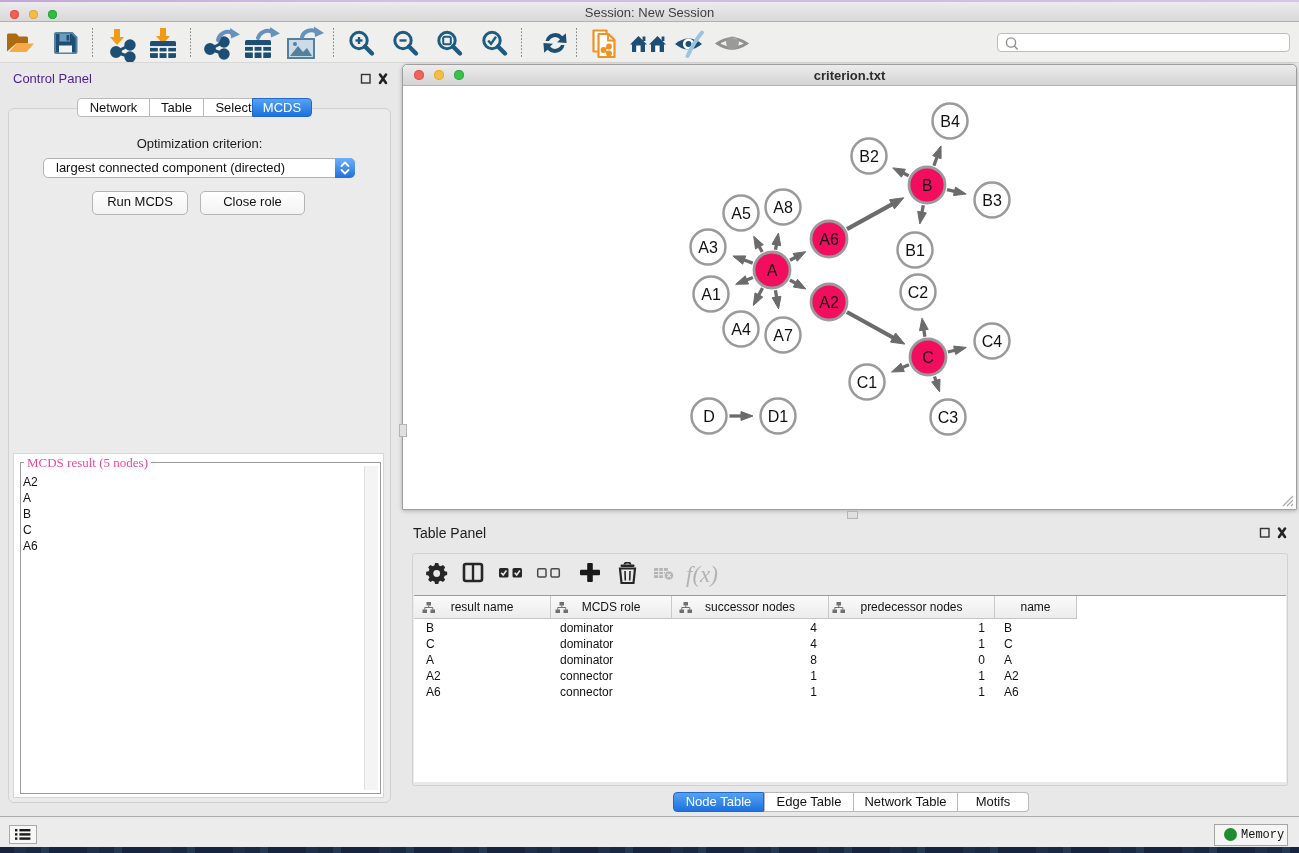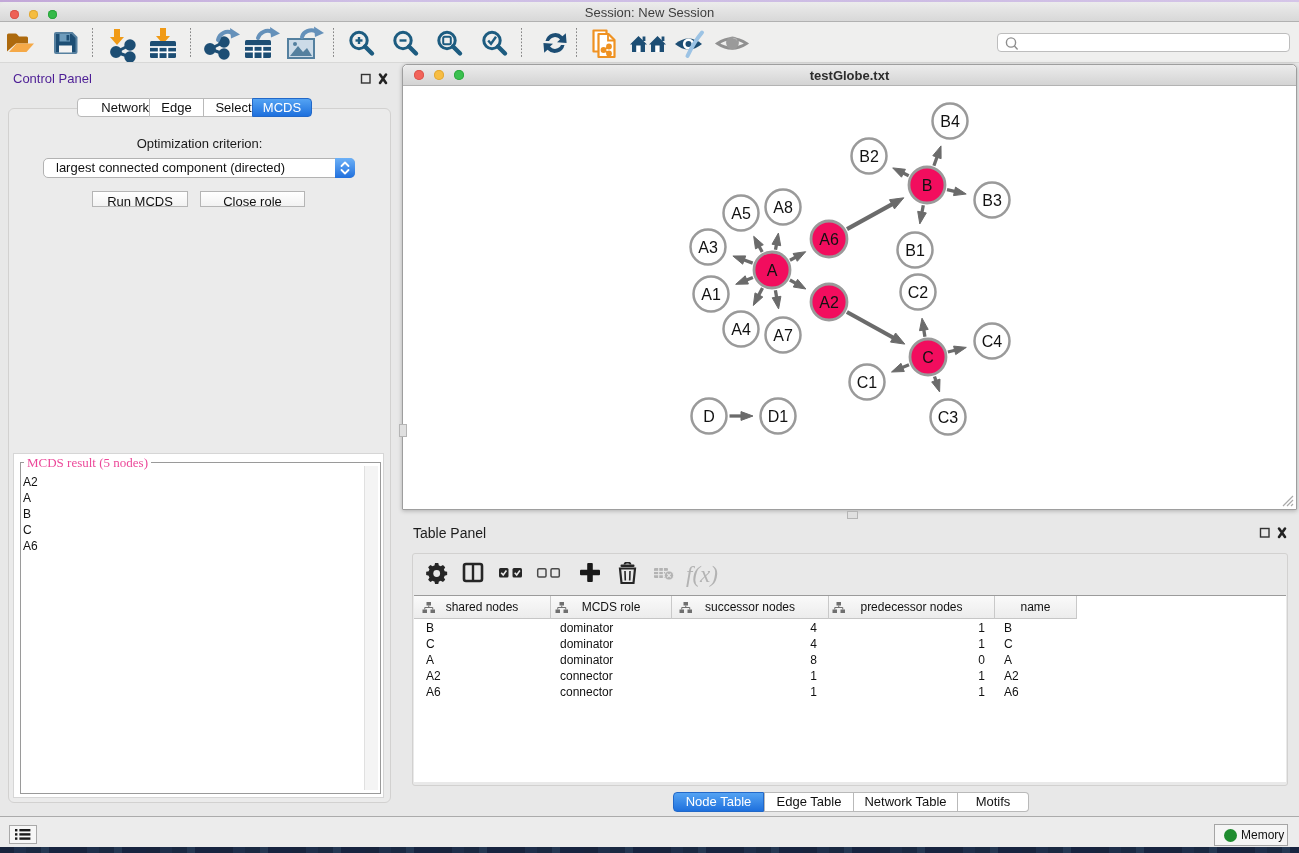--- a/index.html
+++ b/index.html
@@ -23,21 +23,21 @@
 .ticon { position:absolute; top:4px; }
 #searchbox { position:absolute; left:997px; top:11px; width:293px; height:19px; background:#fff; border:1px solid #bdbdbd; border-radius:4px; }
 
 
 #cp-title { left:13px; top:71px; font-size:13px; color:#4c1d95; }
 #cp-box { left:8px; top:108px; width:383px; height:695px; background:#ebebeb; border:1px solid #d2d1d0; border-radius:6px; }
 .cptab { position:absolute; top:98px; height:19px; background:#fff; border:1px solid #b9b9b9; font-size:13px; color:#111; text-align:center; line-height:17px; }
 #opt-label { left:0px; top:136px; width:399px; text-align:center; font-size:13px; color:#1a1a1a; }
 #combo { left:43px; top:158px; width:312px; height:20px; background:#fff; border:1px solid #b2b2b2; border-radius:5px; font-size:13px; color:#111; line-height:18px; padding-left:12px; }
 #combo .cap { position:absolute; right:-1px; top:-1px; width:20px; height:20px; border-radius:0 5px 5px 0; background:linear-gradient(#6db1f7,#2170dd); }
-.btn { position:absolute; height:16px; background:linear-gradient(#ffffff,#f2f2f2); border:1px solid #b5b5b5; border-radius:0; font-size:13px; color:#111; text-align:center; line-height:19px; }
+.btn { position:absolute; height:24px; background:linear-gradient(#ffffff,#f2f2f2); border:1px solid #b5b5b5; border-radius:5px; font-size:13px; color:#111; text-align:center; line-height:19px; }
 #list-wrap { left:13px; top:453px; width:371px; height:345px; background:#fff; border:1px solid #d6d6d6; }
 #groupbox { position:absolute; left:6px; top:8px; width:361px; height:332px; border:1px solid #9a9a9a; }
 #groupbox .gtitle { position:absolute; left:3px; top:-8px; background:#fff; padding:0 3px; font-size:13px; color:#ec4899;font-family:Liberation Serif, serif; }
 #grouplist { position:absolute; left:2px; top:11px; font-size:12px; color:#111; line-height:16px; }
 #gb-scroll { position:absolute; right:2px; top:3px; width:14px; height:324px; background:#f4f4f4; border-left:1px solid #e0e0e0; }
 
 
 #netwin { left:402px; top:64px; width:895px; height:446px; background:#fff; border:1px solid #9e9e9e; border-radius:5px 5px 1px 1px; box-shadow:0 1px 4px rgba(0,0,0,0.25); }
 #net-titlebar { position:absolute; left:0; top:0; width:100%; height:21px; background:linear-gradient(#ececec,#d4d4d4); border-bottom:1px solid #b3b3b3; border-radius:5px 5px 0 0; }
 #net-titlebar .title { position:absolute; left:0; right:0; top:3px; text-align:center; font-size:13px; font-weight:bold; color:#2c2c2c; }
@@ -54,21 +54,21 @@
 #tp-header { position:absolute; left:0; top:0; width:663px; height:23px; background:linear-gradient(#fafafa,#ececec); border-bottom:1px solid #c6c6c6; font-size:12px; color:#111; }
 .hcell { position:absolute; top:0; height:23px; border-right:1px solid #c9c9c9; text-align:center; line-height:22px; }
 .sorticon { position:absolute; top:5px; width:14px; height:14px; }
 .trow { position:absolute; font-size:12px; color:#111; height:16px; line-height:16px; }
 .num { text-align:right; }
 
 
 .btab { position:absolute; top:792px; height:20px; background:#fff; border:1px solid #b9b9b9; font-size:13px; color:#111; text-align:center; line-height:18px; }
 
 
-#statusbar { left:0; top:816px; width:1299px; height:31px; background:#ececec; border-top:1px solid #ababab; }
+#statusbar { left:0; top:816px; width:1299px; height:31px; background:#ececec; border-top:1px solid #ababab;font-family:Liberation Mono, monospace; }
 #hambtn { position:absolute; left:9px; top:8px; width:28px; height:19px; background:#f7f7f7; border:1px solid #a9a9a9; }
 #membtn { position:absolute; left:1214px; top:7px; width:74px; height:22px; background:#f5f5f5; border:1px solid #a5a5a5; font-size:12px; color:#111; line-height:20px; white-space:nowrap; }
 </style>
 </head>
 <body>
 <div class="abs" id="desktop-top"></div>
 <div class="abs" id="titlebar">
   <div class="tl" style="left:10px;background:#ee6156;box-shadow:inset 0 0 0 1px #d8554b;"></div>
   <div class="tl" style="left:29px;background:#f5bd41;box-shadow:inset 0 0 0 1px #dfa736;"></div>
   <div class="tl" style="left:48px;background:#35ba49;box-shadow:inset 0 0 0 1px #2aa33c;"></div>
@@ -207,22 +207,22 @@
     </svg>
   </div>
 </div>
 
 <div class="abs" id="cp-title">Control Panel</div>
 <svg class="abs" style="left:360px;top:72px" width="30" height="13" viewBox="0 0 30 13">
   <rect x="1.5" y="2.5" width="8.5" height="8.5" fill="none" stroke="#333" stroke-width="1.4"></rect>
   <path d="M20 2.5 L26 11 M26 2.5 L20 11" stroke="#222" stroke-width="2.6" stroke-linecap="round"></path>
 </svg>
 <div class="abs" id="cp-box"></div>
-<div class="cptab" style="left:77px;width:73px;border-radius:4px 0 0 4px;text-align:right;">Network</div>
-<div class="cptab" style="left:150px;width:54px;border-left:none;">Edge</div>
+<div class="cptab" style="left:77px;width:73px;border-radius:4px 0 0 4px;">Network</div>
+<div class="cptab" style="left:150px;width:54px;border-left:none;">Table</div>
 <div class="cptab" style="left:204px;width:60px;border-left:none;">Select</div>
 <div class="cptab" style="left:252px;width:60px;border:1px solid #2268c8;border-radius:0 4px 4px 0;background:linear-gradient(#54a3f3,#1e70dd);color:#fff;">MCDS</div>
 <div class="abs" id="opt-label">Optimization criterion:</div>
 <div class="abs" id="combo">largest connected component (directed)
   <div class="cap">
     <svg width="20" height="20" viewBox="0 0 20 20">
       <path d="M6.5 8 L10 4.5 L13.5 8" fill="none" stroke="#fff" stroke-width="1.8" stroke-linejoin="round" stroke-linecap="round"></path>
       <path d="M6.5 12 L10 15.5 L13.5 12" fill="none" stroke="#fff" stroke-width="1.8" stroke-linejoin="round" stroke-linecap="round"></path>
     </svg>
   </div>
@@ -235,21 +235,21 @@
     <div id="grouplist">A2<br>A<br>B<br>C<br>A6</div>
     <div id="gb-scroll"></div>
   </div>
 </div>
 
 <div class="abs" id="netwin">
   <div id="net-titlebar">
     <div class="ntl" style="left:11px;background:#f2635a;box-shadow:inset 0 0 0 1px #da564e;"></div>
     <div class="ntl" style="left:31px;background:#f7bd43;box-shadow:inset 0 0 0 1px #e0a837;"></div>
     <div class="ntl" style="left:51px;background:#3bc04f;box-shadow:inset 0 0 0 1px #2fa941;"></div>
-    <div class="title">testGlobe.txt</div>
+    <div class="title">criterion.txt</div>
   </div>
   <div id="netcanvas">
     <svg width="893" height="422" viewBox="0 0 893 422">
       <g stroke="#6b6b6b" fill="#6b6b6b">
 <line x1="359.2" y1="165.0" x2="354.7" y2="156.7" stroke-width="3.3"></line>
 <polygon points="350.7,149.3 360.3,157.7 352.5,161.9"></polygon>
 <line x1="372.5" y1="162.8" x2="374.0" y2="154.4" stroke-width="3.3"></line>
 <polygon points="375.4,146.1 377.7,158.7 369.0,157.2"></polygon>
 <line x1="349.7" y1="176.1" x2="337.8" y2="171.8" stroke-width="3.3"></line>
 <polygon points="329.9,169.0 342.7,168.9 339.7,177.2"></polygon>
@@ -384,21 +384,21 @@
         <line x1="4.7" y1="0" x2="4.7" y2="10"></line>
           <line x1="9.4" y1="0" x2="9.4" y2="10"></line>
       </g>
       <circle cx="15" cy="7.5" r="4.6" fill="#b3b3b3" stroke="#e9e9e9" stroke-width="1"></circle>
       <path d="M13.2 5.7 L16.8 9.3 M16.8 5.7 L13.2 9.3" stroke="#e9e9e9" stroke-width="1.2"></path>
     </g>
     <text x="272" y="20" font-family="Liberation Serif, serif" font-style="italic" font-size="23" fill="#b3b3b3">f(x)</text>
   </svg>
   <div id="tp-table">
     <div id="tp-header">
-      <div class="hcell" style="left:0;width:137px;">shared nodes</div>
+      <div class="hcell" style="left:0;width:137px;">result name</div>
       <div class="hcell" style="left:137px;width:121px;">MCDS role</div>
       <div class="hcell" style="left:258px;width:157px;">successor nodes</div>
       <div class="hcell" style="left:415px;width:166px;">predecessor nodes</div>
       <div class="hcell" style="left:581px;width:82px;">name</div>
       <svg class="sorticon" style="left:8px">
         <use href="#sortg"></use>
       </svg>
       <svg class="sorticon" style="left:141px">
           <use href="#sortg"></use>
         </svg>

